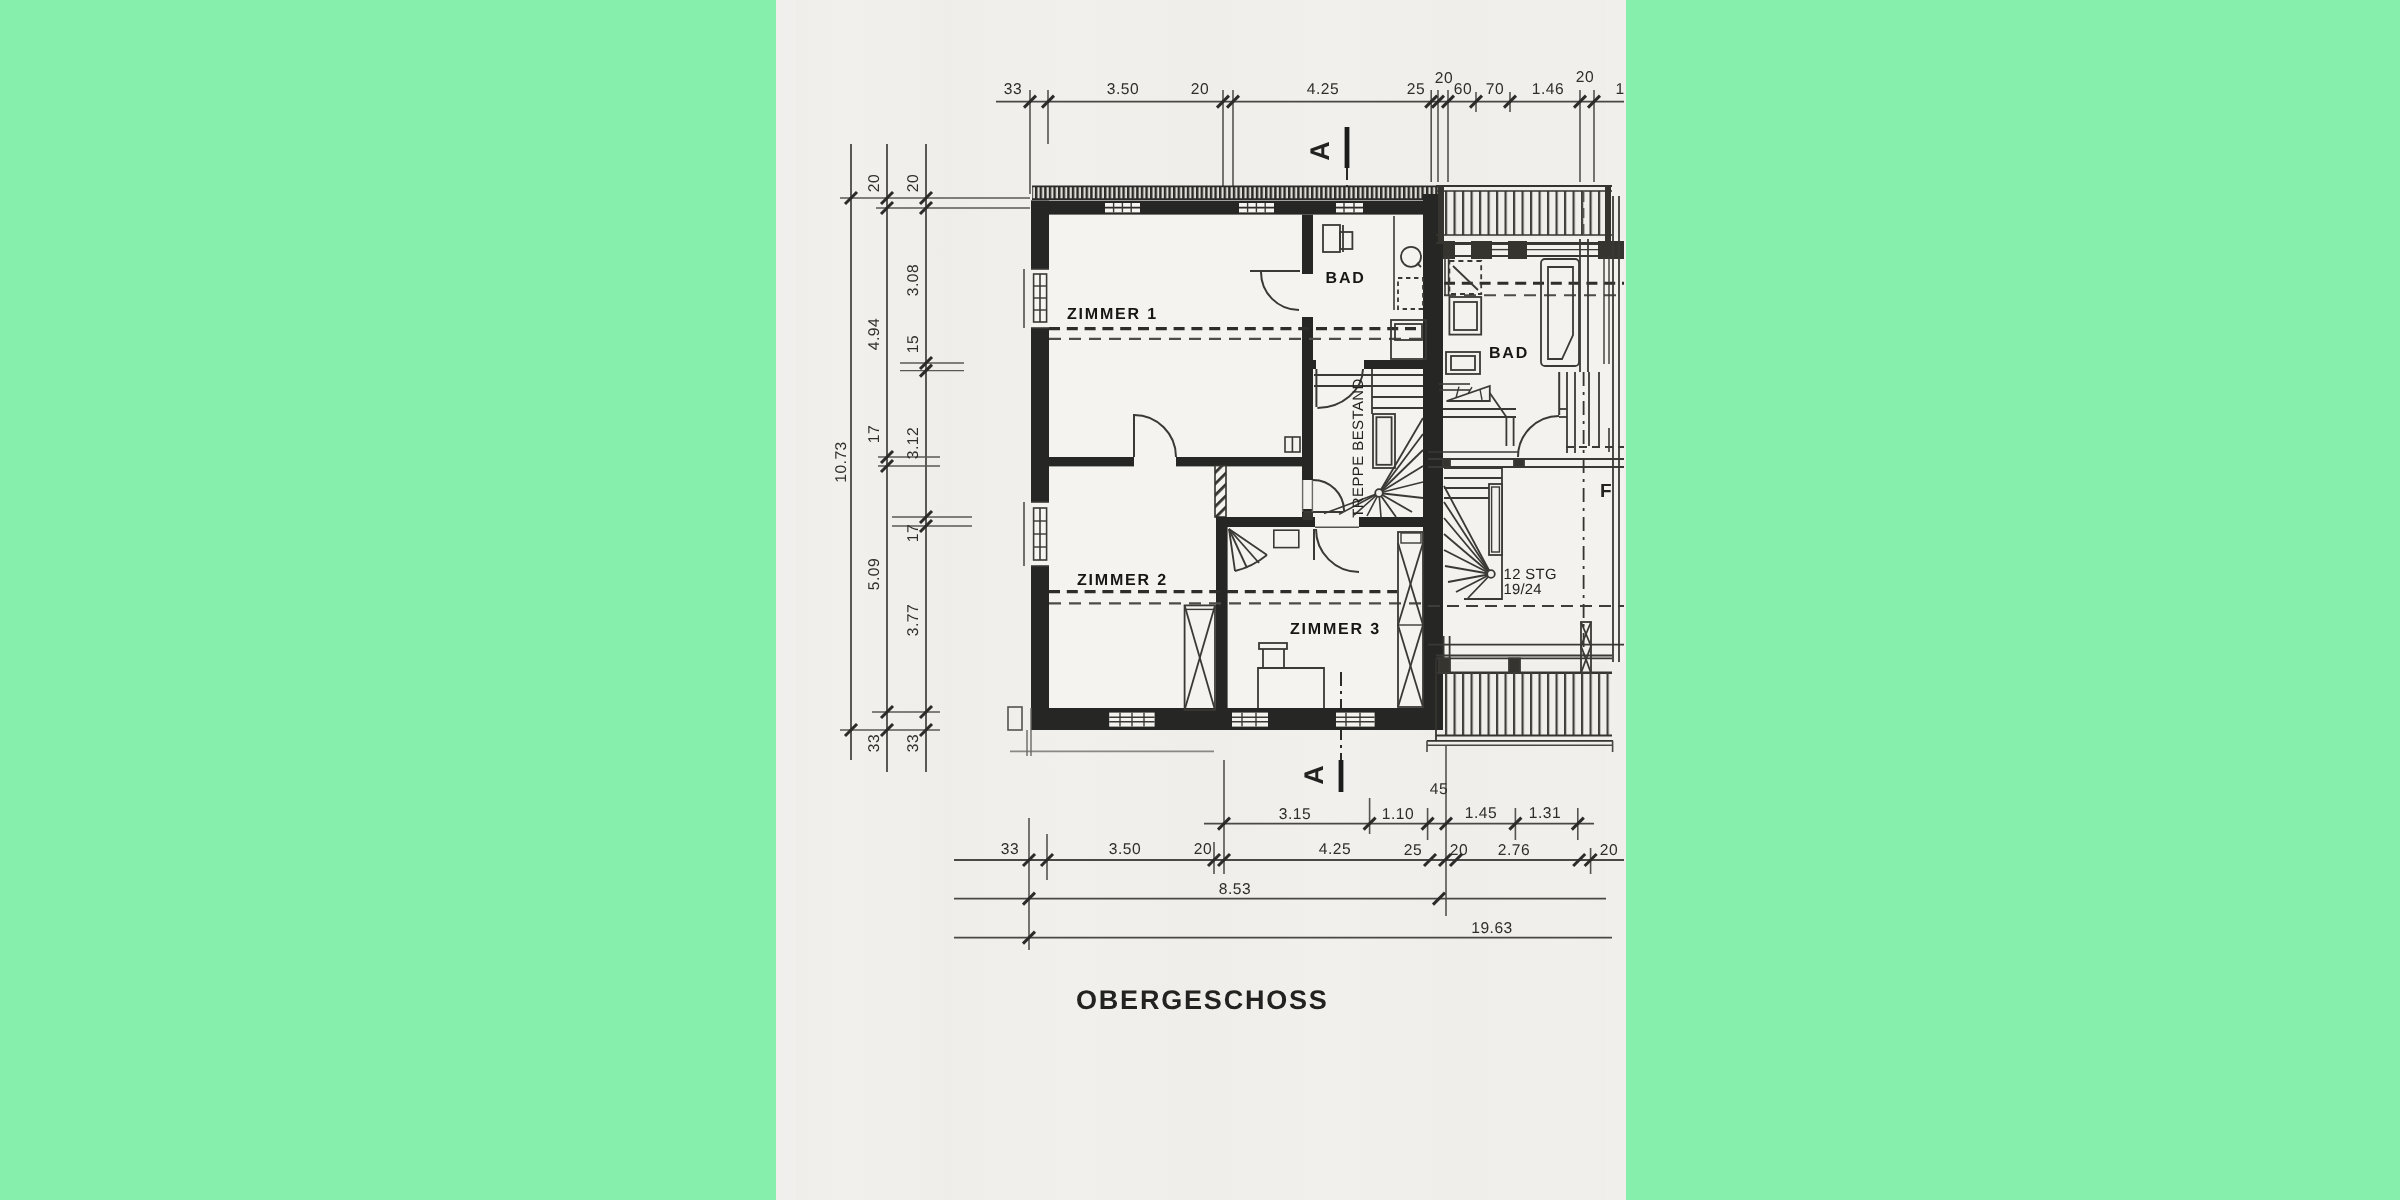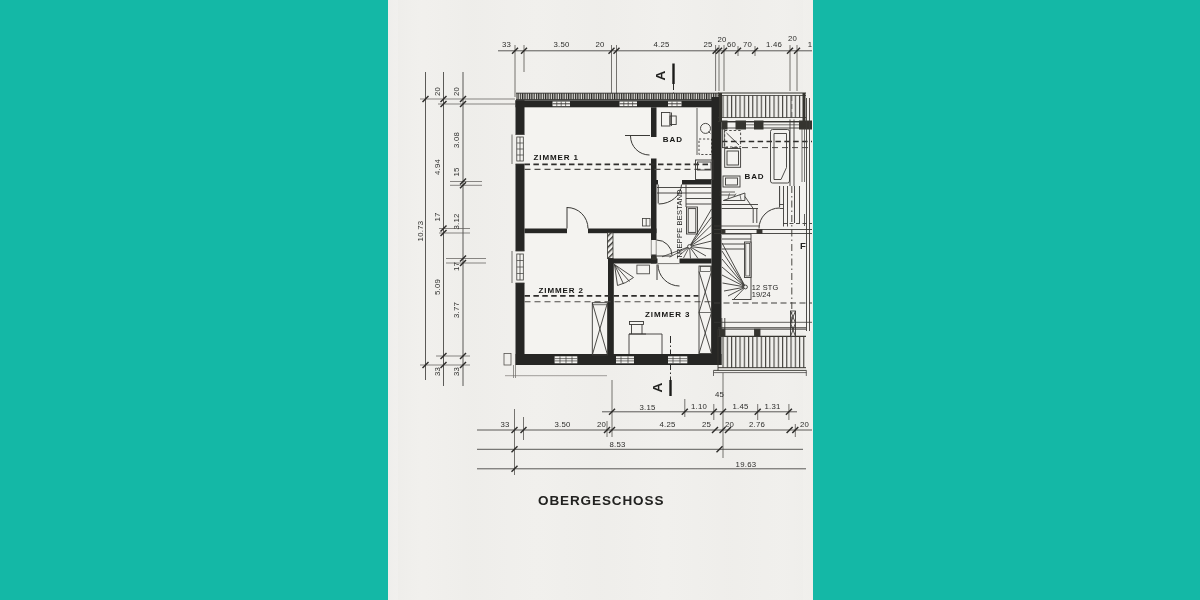--- a/index.html
+++ b/index.html
@@ -1,16 +1,16 @@
 <!DOCTYPE html>
 <html><head>
 <meta charset="utf-8">
 <style>
   html,body{margin:0;padding:0;background:#fbfbfb;}
-  #page{position:relative;width:1200px;height:600px;background:#14b8a6;overflow:hidden;
+  #page{position:relative;width:1200px;height:600px;background:#86efac;overflow:hidden;
         font-family:"Liberation Sans", sans-serif;}
   svg{position:absolute;left:0;top:0;}
   text{font-family:"Liberation Sans", sans-serif;fill:#222220;}
   .dim{font-size:7.8px;letter-spacing:0.25px;fill:#2e2e2c;}
   .dimb{font-size:7.8px;letter-spacing:0.25px;fill:#2e2e2c;}
   .lab{font-weight:bold;font-size:8px;letter-spacing:0.9px;fill:#161614;}
 </style>
 </head>
 <body>
 <div id="page">

